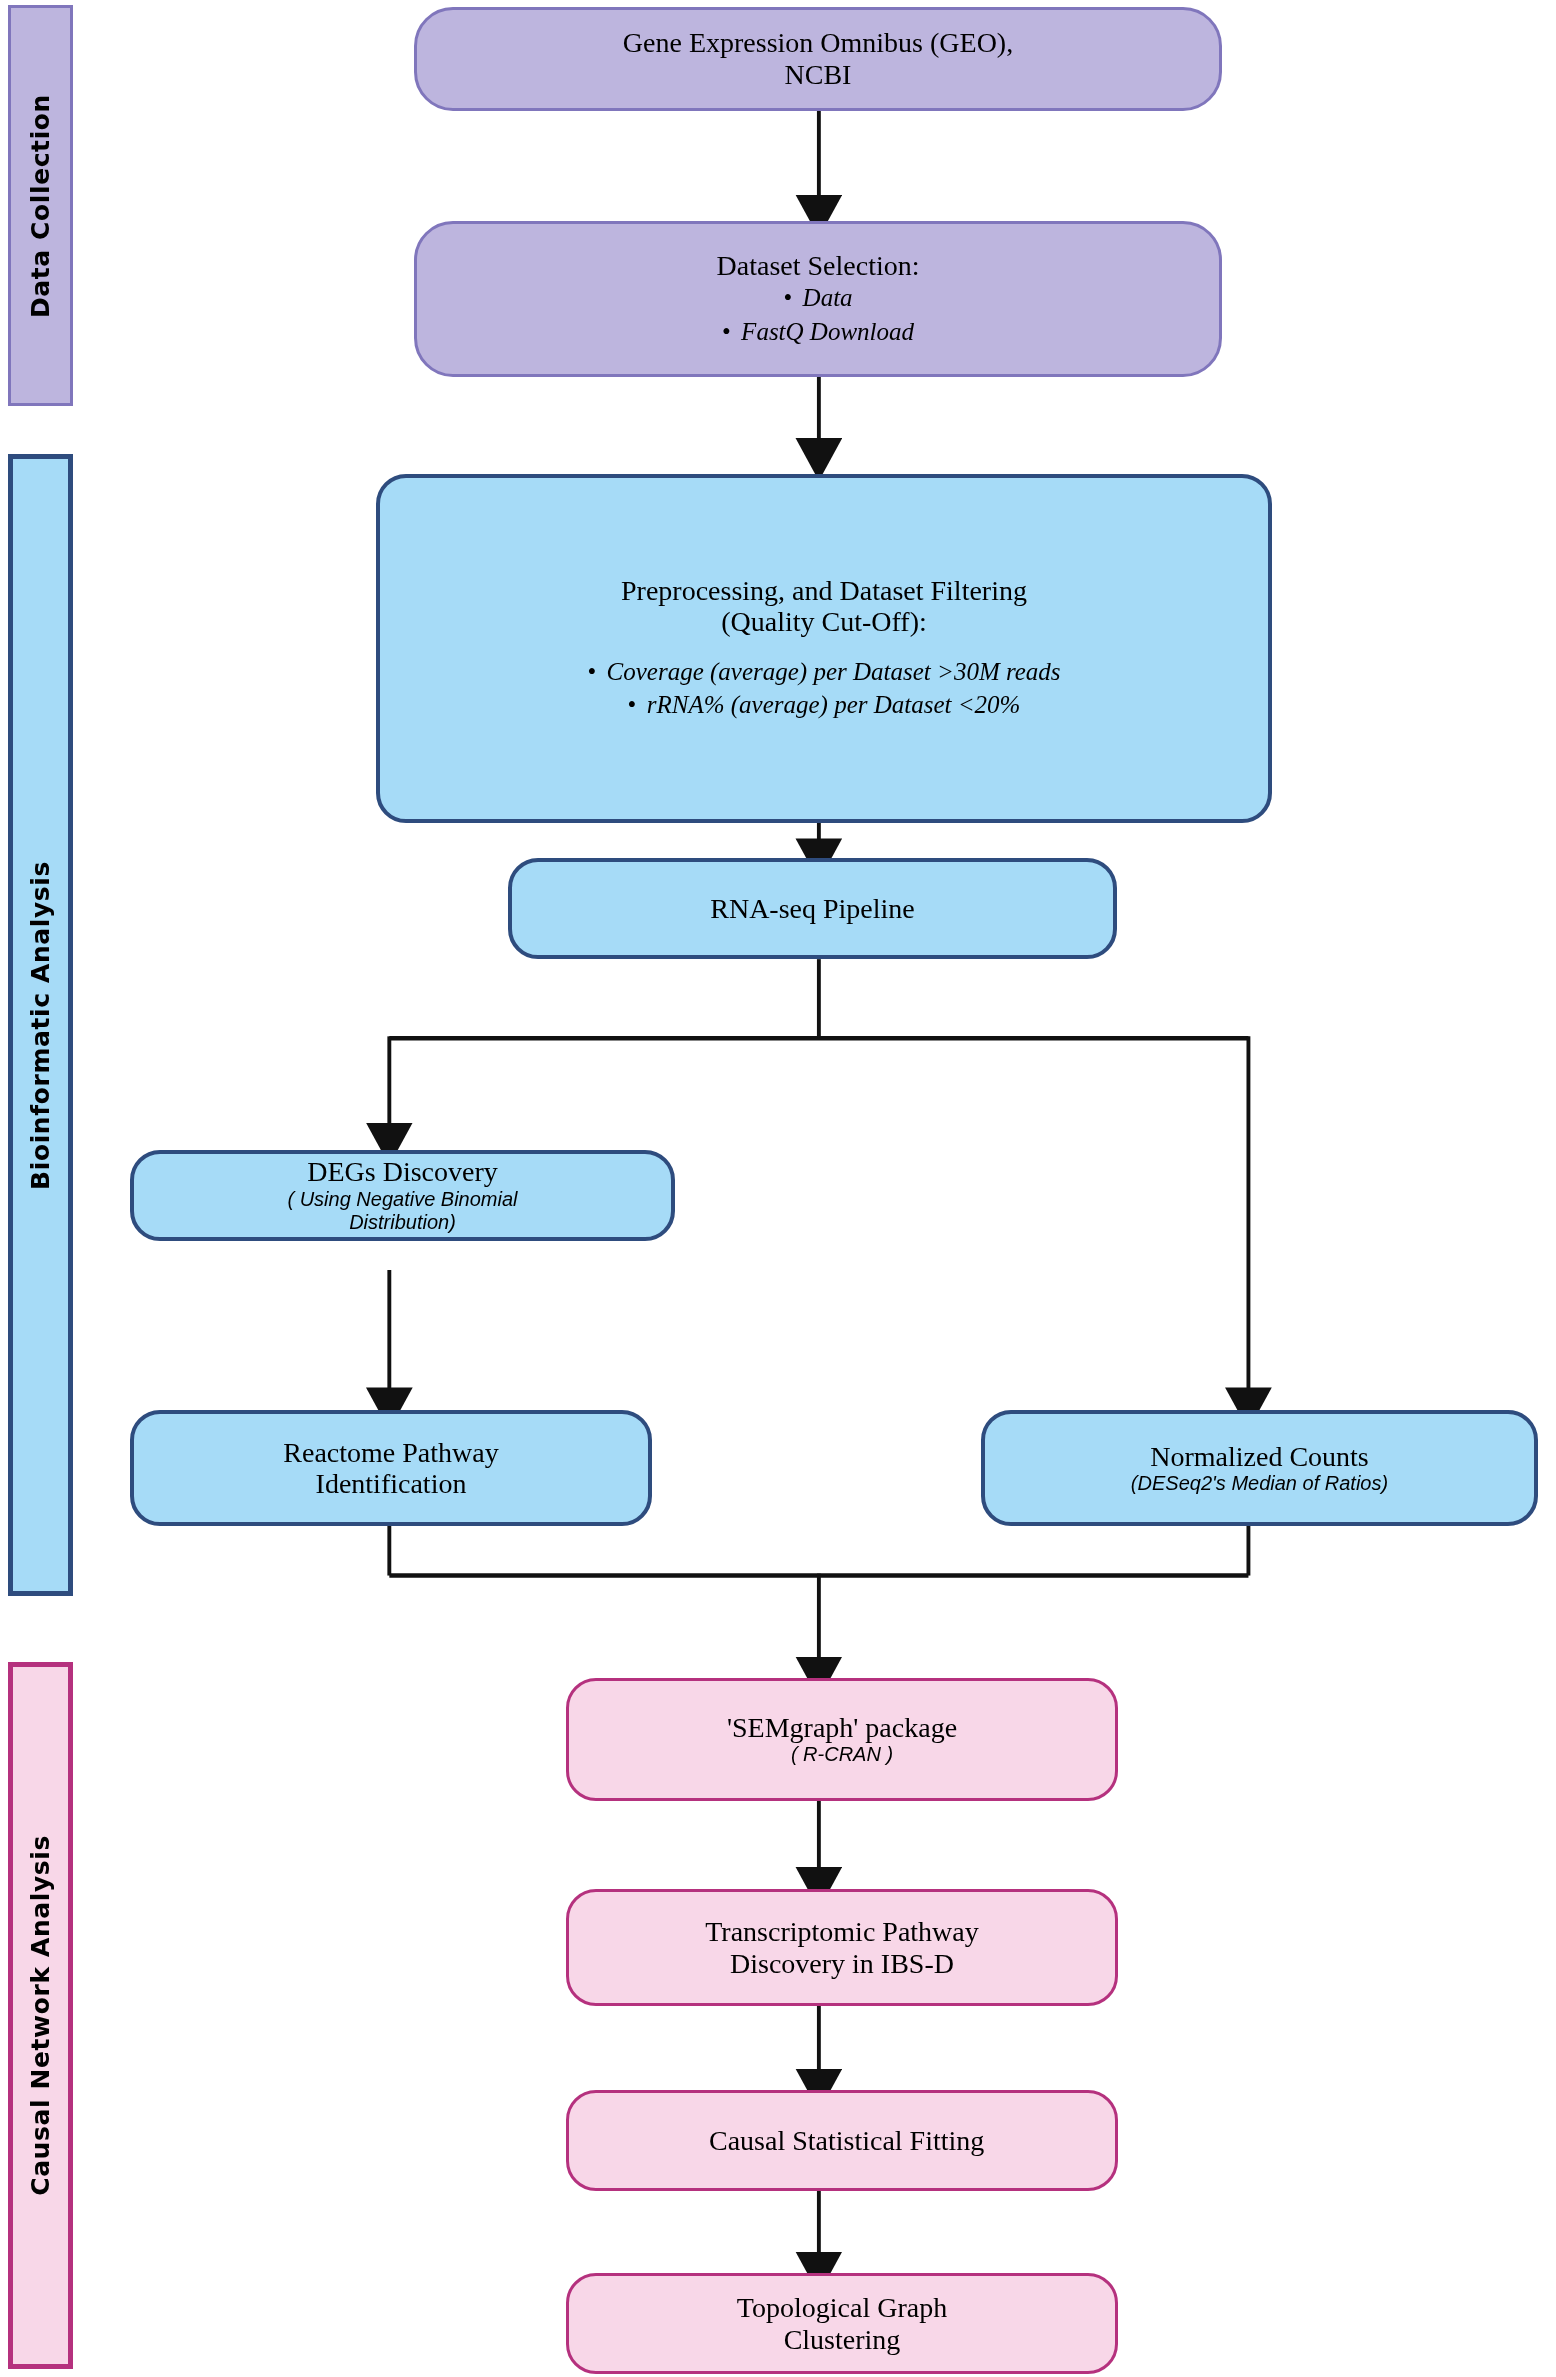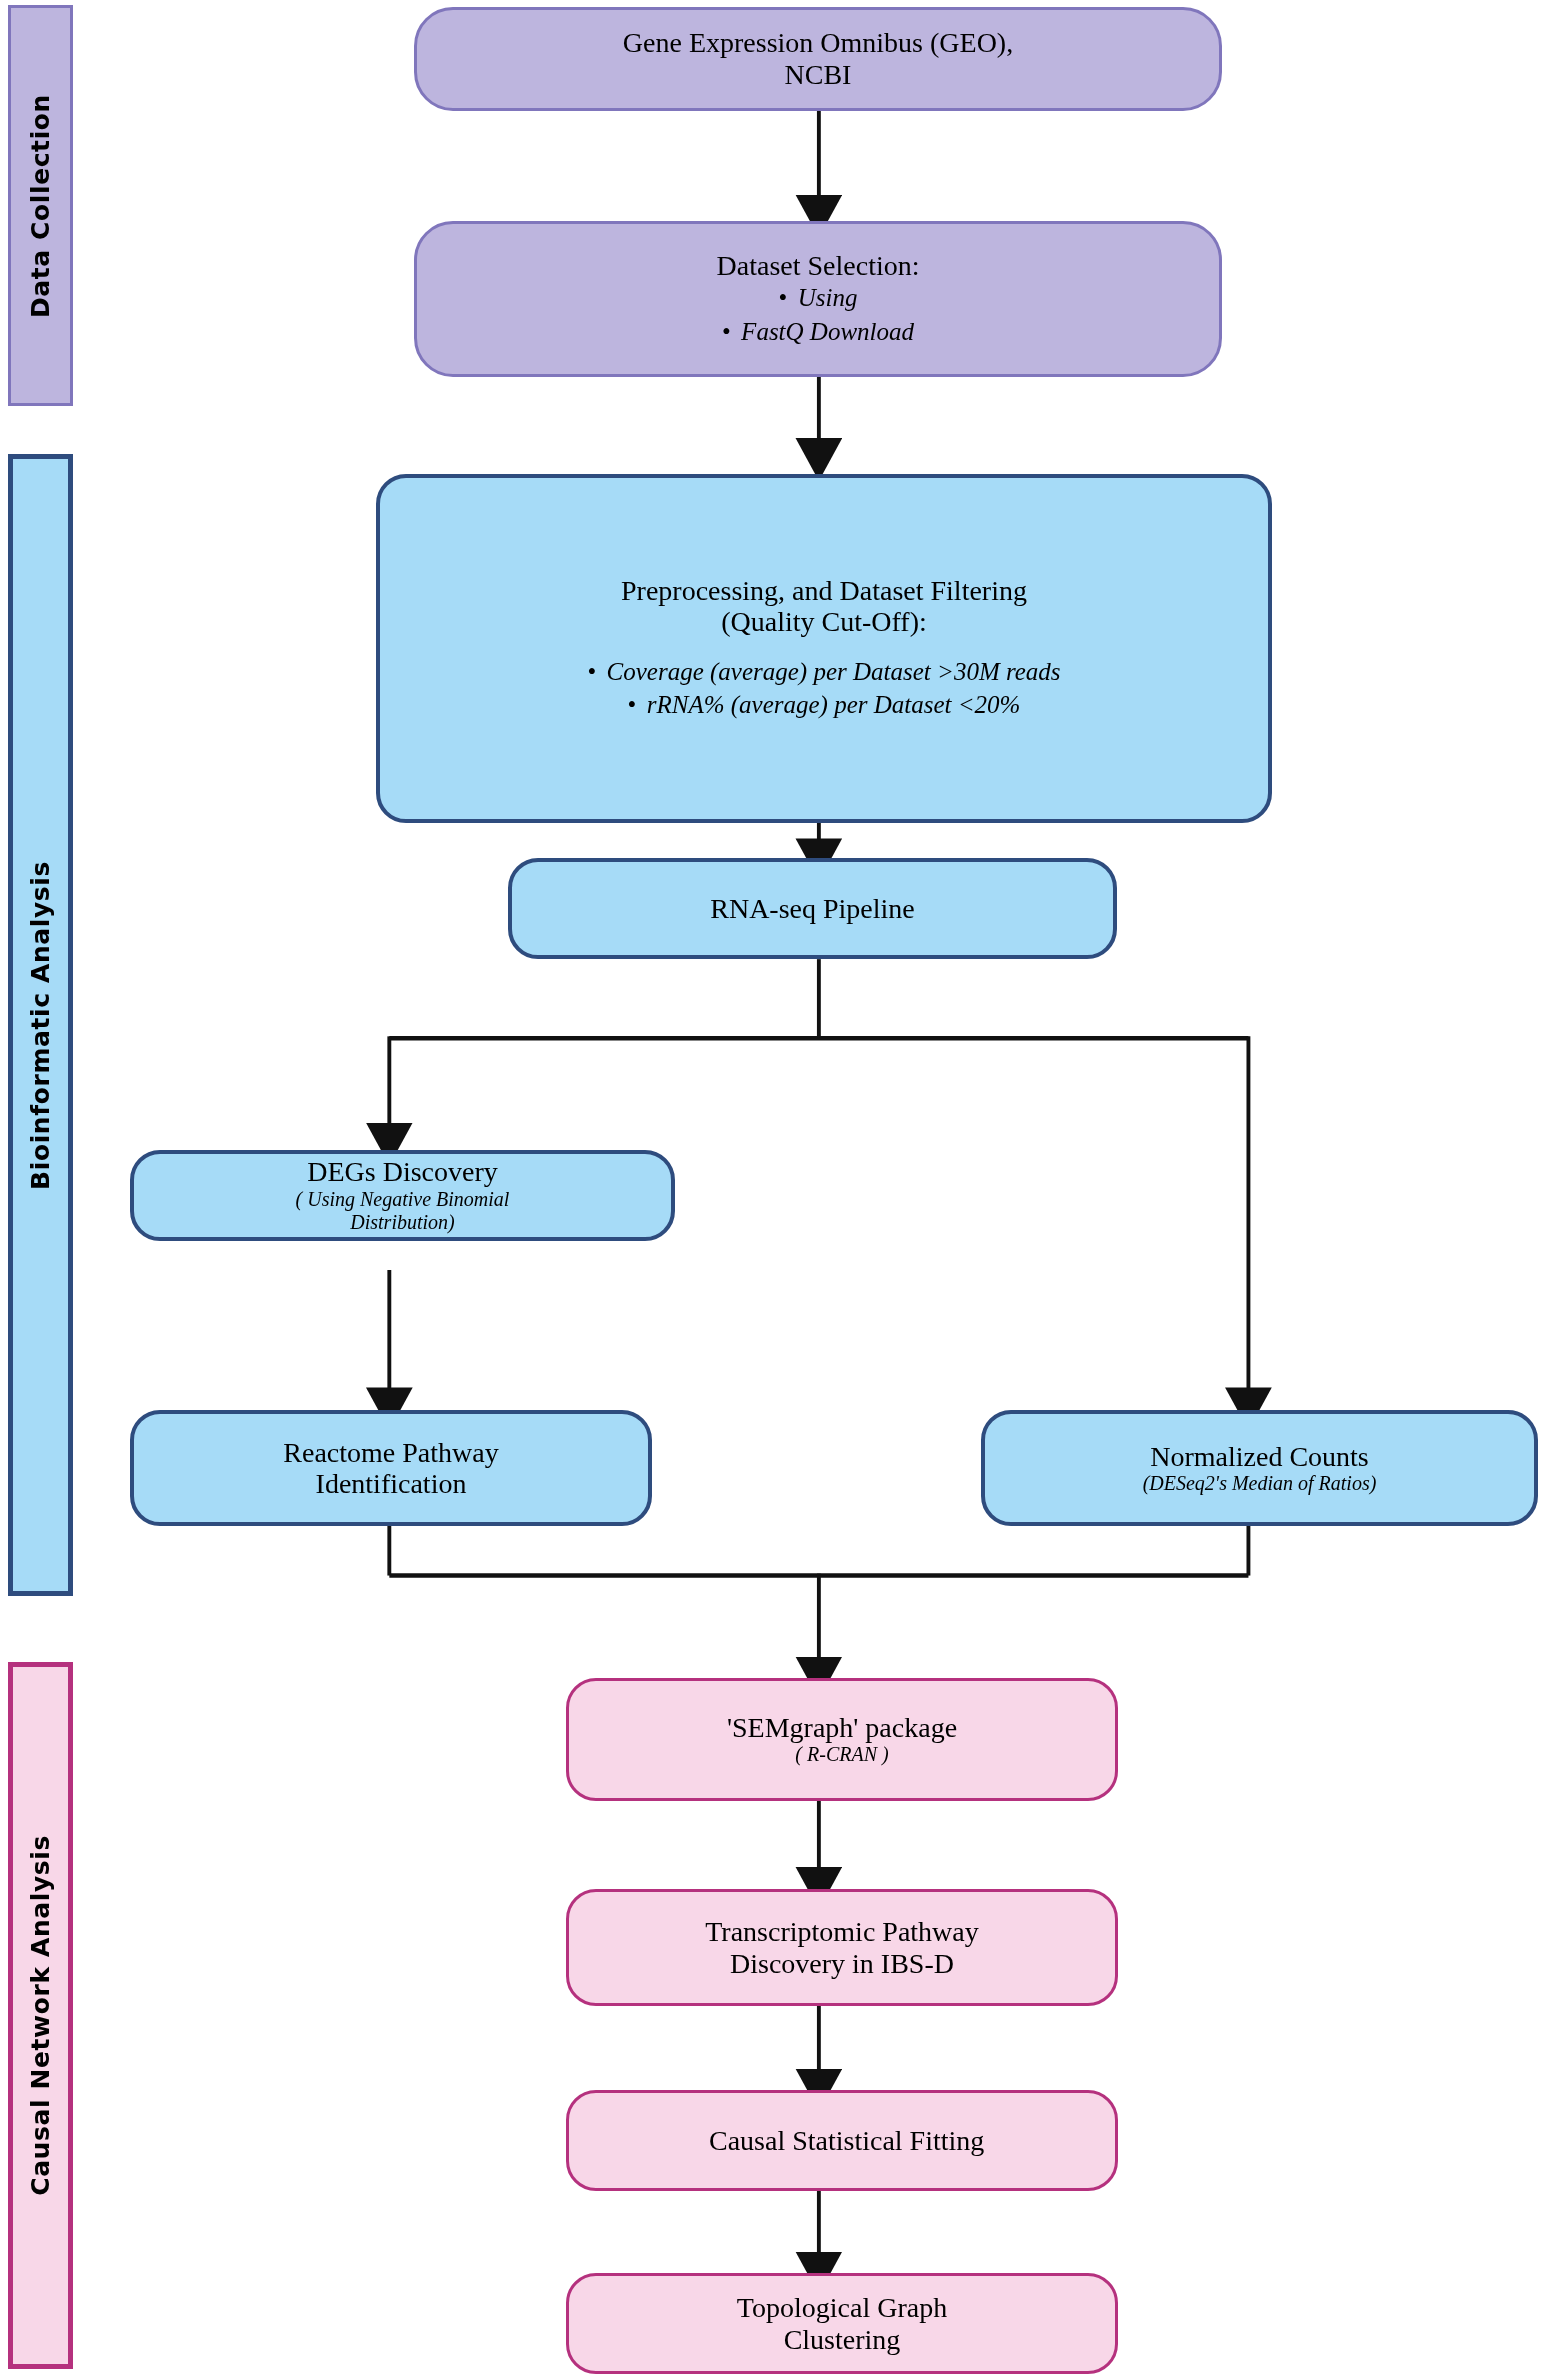--- a/index.html
+++ b/index.html
@@ -37,21 +37,21 @@
     color:#000;
     padding:3.9px 11.7px;
   }
   .node .title{
     font-family:"Liberation Serif",serif;
     font-size:28px;
     line-height:1.12;
     white-space:pre-line;
   }
   .node .sub{
-    font-family:Liberation Serif, serif;
+    font-family:Liberation Sans, sans-serif;
     font-style:italic;
     font-size:20px;
     line-height:1.18;
     white-space:pre-line;
   }
   .node ul{
     list-style:none;
     margin:0;padding:0;
   }
   .node ul li{
@@ -128,21 +128,21 @@
   </svg>
 
   <div class="node n-purple" style="left:414px;top:6.5px;width:808px;height:104px;">
     <div class="title">Gene Expression Omnibus (GEO),
 NCBI</div>
   </div>
 
   <div class="node n-purple" style="left:414px;top:221px;width:808px;height:156px;">
     <div class="title">Dataset Selection:</div>
     <ul>
-      <li>Using</li>
+      <li>Data</li>
       <li>FastQ Download</li>
     </ul>
   </div>
 
   <div class="node n-blue" style="left:376px;top:474px;width:896px;height:349px;">
     <div class="title">Preprocessing, and Dataset Filtering
 (Quality Cut-Off):</div>
     <div class="gap-block"></div>
     <ul>
       <li>Coverage (average) per Dataset &gt;30M reads</li>

